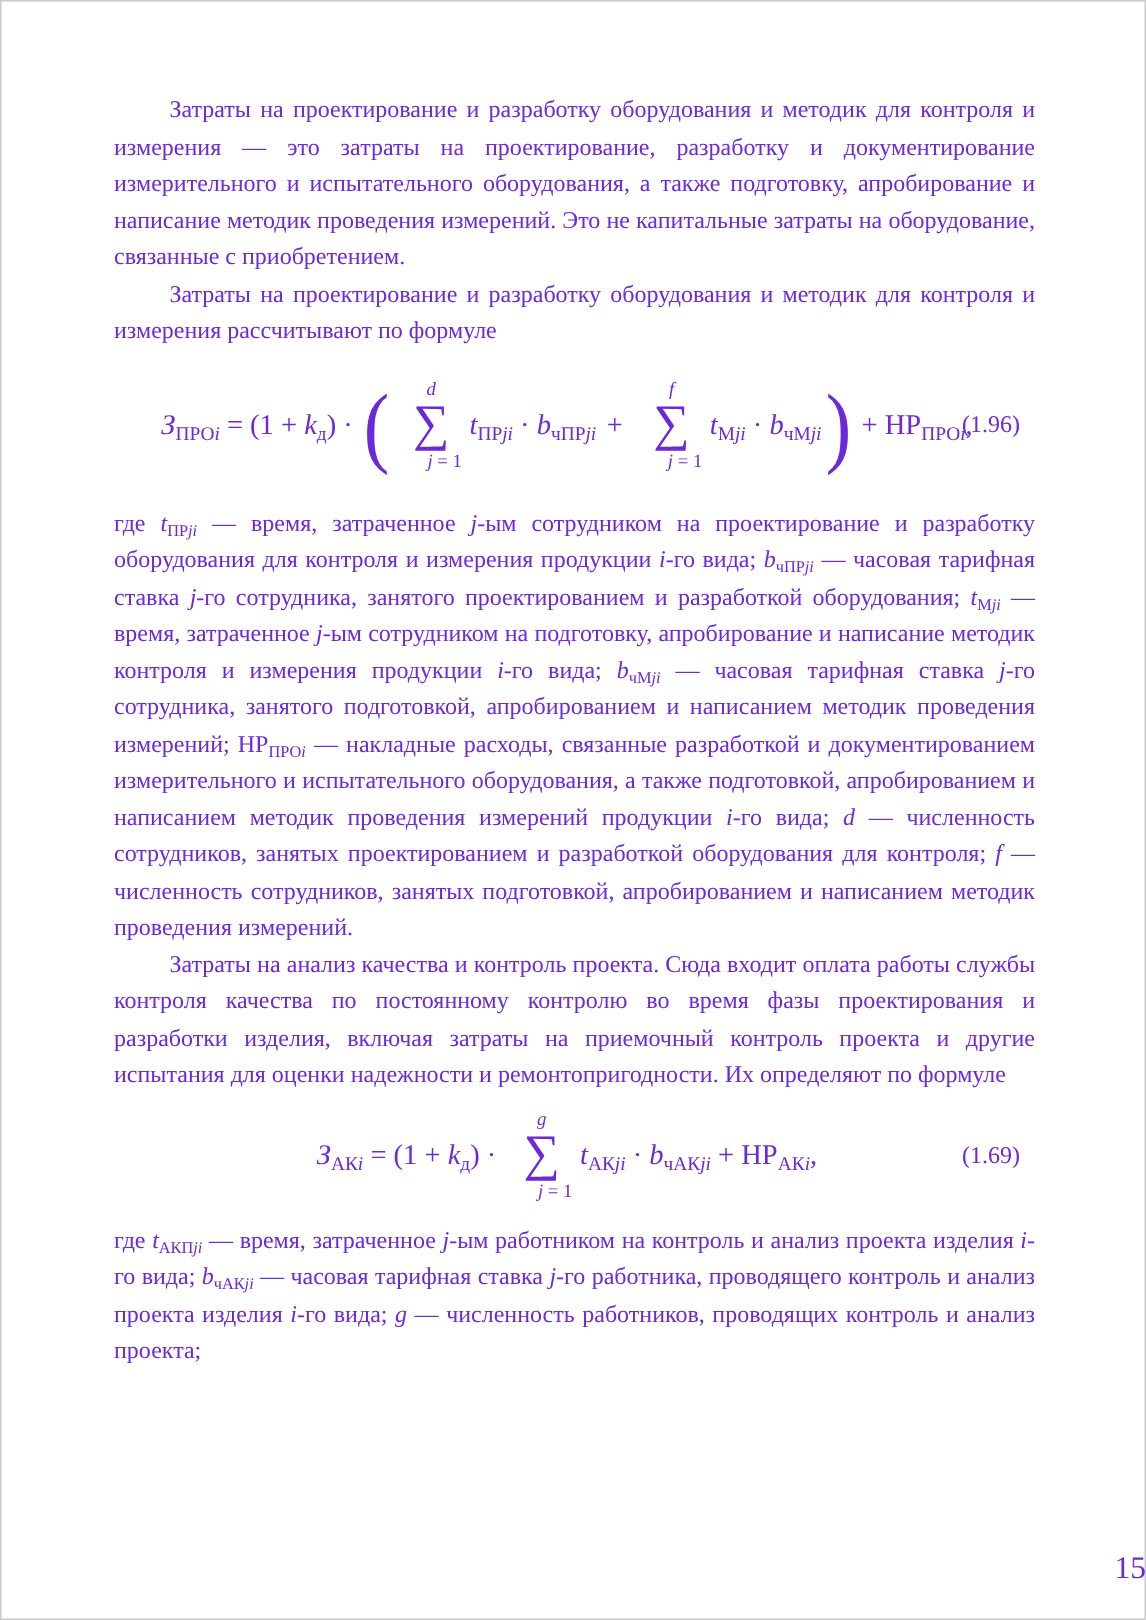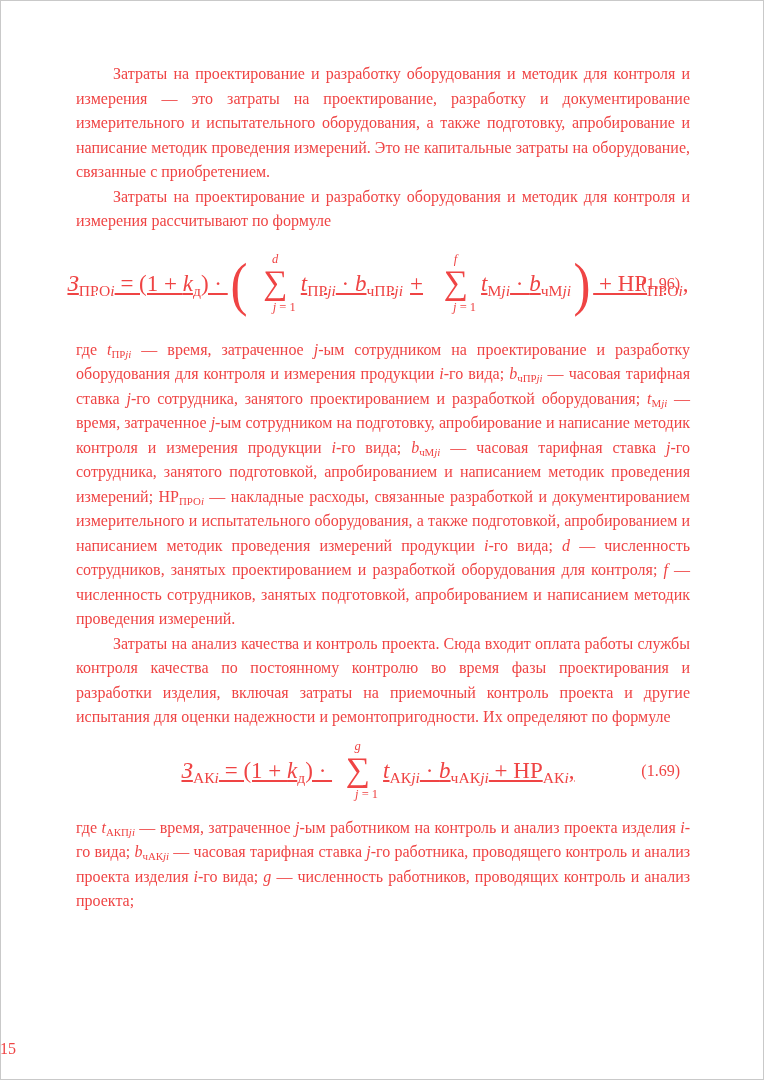--- a/index.html
+++ b/index.html
@@ -5,21 +5,21 @@
   html, body {
     margin: 0;
     padding: 0;
     background: #ffffff;
   }
   .page {
     position: relative;
     width: 764px;
     height: 1080px;
     background: #ffffff;
-    color: #ef4444;
+    color: #6d28d9;
     font-family: "Liberation Serif", serif;
     box-shadow: inset 0 0 0 1px #c9c9c9;
     overflow: hidden;
   }
   .content {
     position: absolute;
     left: 76px;
     right: 74px;
     top: 62px;
   }
@@ -51,24 +51,23 @@
     margin: 6px 10px 10px 0;
   }
   .formula-row.f117 { min-height: 88px; }
   .formula-row.f118 { min-height: 70px; }
   .formula {
     display: flex;
     align-items: center;
     white-space: pre;
   }
   .frag {
-    font-size: 23px;
+    font-size: 19px;
     line-height: 22px;
     white-space: pre;
-    text-decoration: underline;
   }
   .frag.op { margin: 0 7px; }
   .bigparen {
     font-size: 60px;
     line-height: 68px;
     font-weight: 300;
     padding: 0 1px;
     transform: scaleX(0.85);
   }
   .sumblock {
@@ -93,22 +92,22 @@
     right: 0;
     top: 50%;
     transform: translateY(-50%);
     font-size: 16px;
   }
   .page-number {
     position: absolute;
     left: 0;
     right: 0;
     bottom: 22px;
-    text-align: left;
-    font-size: 16px;
+    text-align: right;
+    font-size: 21px;
   }
 </style>
 </head>
 <body>
 
 <div class="page">
   <div class="content">
 
     <p class="para"><span>Затраты на проектирование и разработку оборудования и методик для контроля и измерения — это затраты на проектирование, разработку и документирование измерительного и испытательного оборудования, а также подготовку, апробирование и написание методик проведения измерений. Это не капитальные затраты на оборудование, связанные с приобретением.</span></p>
 

